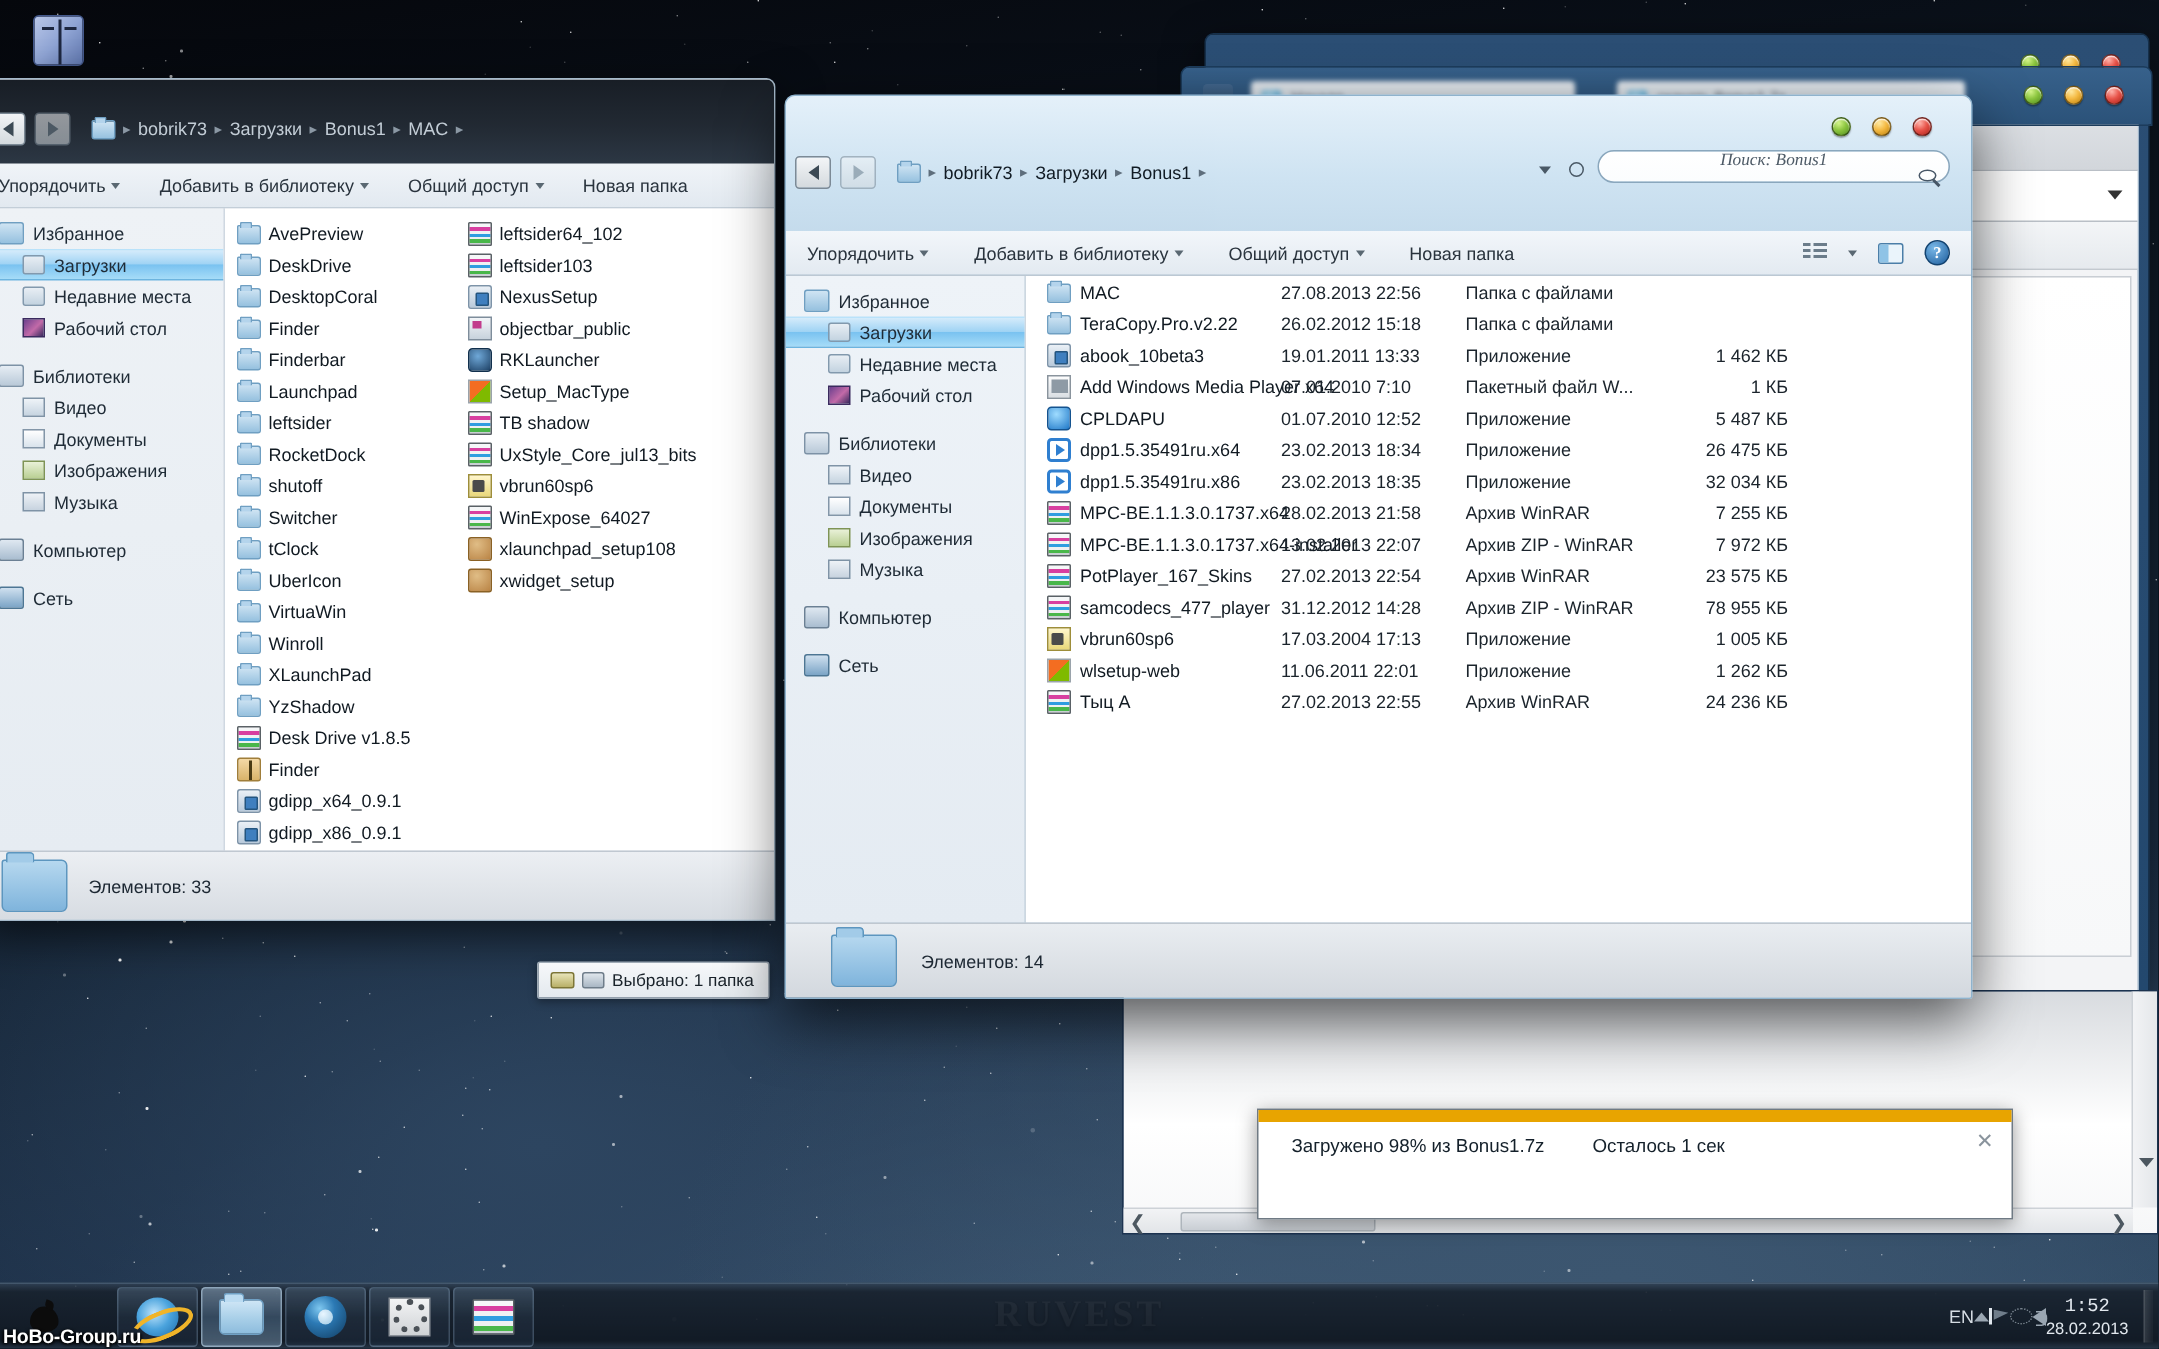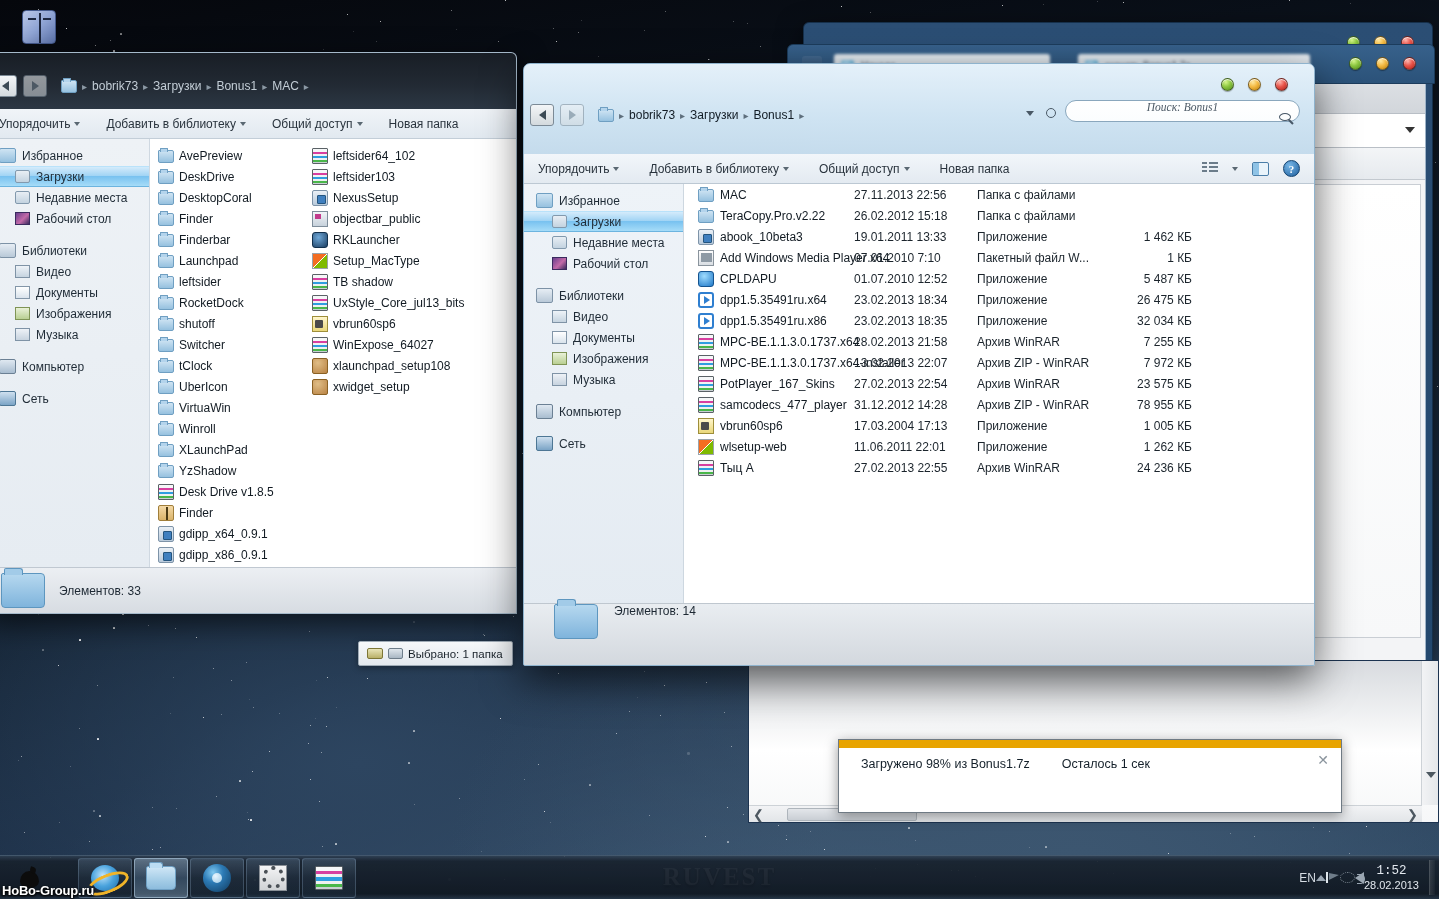--- a/index.html
+++ b/index.html
@@ -240,23 +240,23 @@
   .sortarrow { position:absolute; left:152px; top:1px; width:0;height:0;
     border-left:5px solid transparent;border-right:5px solid transparent;border-bottom:5px solid #9aa7b3;}
 
   .frow { display:flex; align-items:center; height:21px; font-size:12px; color:#111a22; }
   .fname { display:flex;align-items:center;gap:6px; width:170px; padding-left:14px; white-space:nowrap; }
   .fdate { width:123px; text-align:left; color:#1b242c; }
   .ftype { width:133px; color:#1b242c; white-space:nowrap; overflow:hidden; }
   .fsize { width:88px; text-align:right; color:#1b242c; padding-right:6px; }
 
   .statusbar2 {
-    position:absolute;left:0;right:0;bottom:0;height:62px;
+    position:absolute;left:0;right:0;bottom:0;height:50px;
     background: linear-gradient(180deg,#e9edf1 0%,#d3d8de 100%);
-    border-top:1px solid #bfc7cf; display:flex; gap:16px; padding-left:30px;
+    border-top:1px solid #bfc7cf; display:flex; align-items:center; gap:16px; padding-left:30px;
   }
 
   
   #seltip {
     position:absolute; left:358px; top:641px; width:155px; height:25px;
     background: linear-gradient(180deg,#f6f8fa,#e4e9ee);
     border:1px solid #9fabb6; border-radius:2px;
     display:flex; align-items:center; gap:5px; padding-left:8px;
     box-shadow: 0 2px 6px rgba(0,0,0,.35);
   }
@@ -1443,21 +1443,21 @@
           <span>Сеть</span>
         </div>
       </div>
     <div class="listpane2">
       <div id="frontrows">
           <div class="frow">
             <div class="fname">
               <span class="ic ic-folder"></span>
               <span>MAC</span>
             </div>
-            <div class="fdate">27.11.2013 22:56</div>
+            <div class="fdate">27.08.2013 22:56</div>
             <div class="ftype">Папка с файлами</div>
             <div class="fsize"></div>
           </div>
           <div class="frow">
             <div class="fname">
               <span class="ic ic-folder"></span>
               <span>TeraCopy.Pro.v2.22</span>
             </div>
             <div class="fdate">26.02.2012 15:18</div>
             <div class="ftype">Папка с файлами</div>

